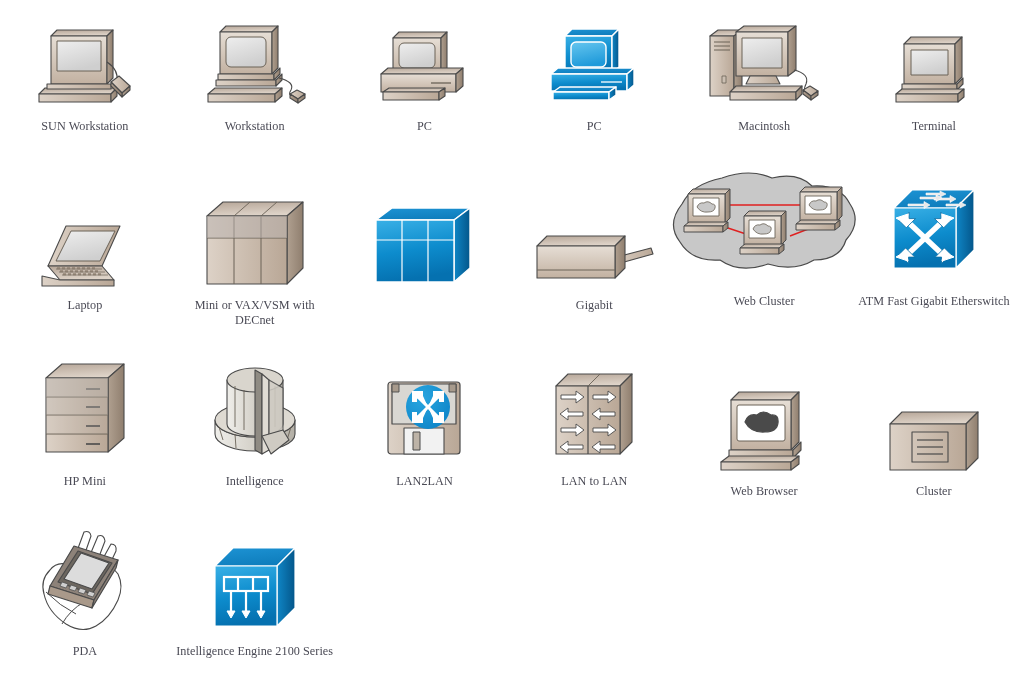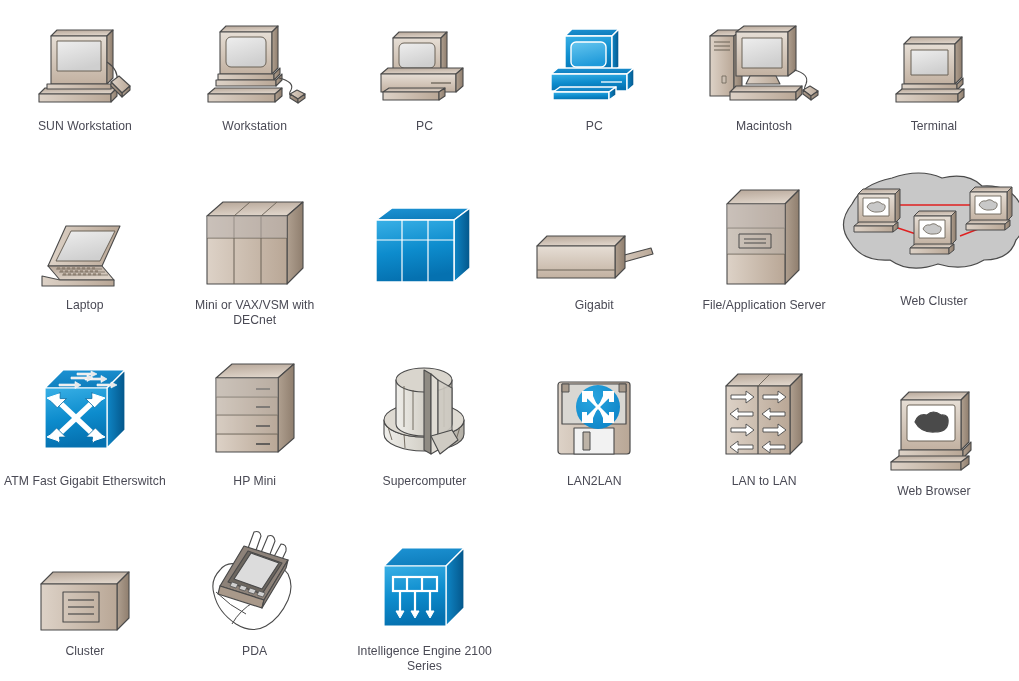--- a/index.html
+++ b/index.html
@@ -38,20 +38,21 @@
     overflow: visible;
   }
   .stencil-label {
     margin-top: 6px;
     font-size: 12.2px;
     color: #4a4a55;
     text-align: center;
     line-height: 15px;
     width: 162px;
     letter-spacing: 0.05px;
+    font-family: Liberation Serif, serif;
   }
 
   
   .r1 .icon-box { height: 86px; padding-top: 24px; }
   .r1 .stencil-label { margin-top: 9px; }
   .r2 .icon-box { height: 96px; padding-top: 24px; }
   .r2 .stencil-label { margin-top: 8px; }
   .r3 .icon-box { height: 100px; padding-top: 8px; }
   .r3 .stencil-label { margin-top: 16px; }
   .r4 .icon-box { height: 104px; padding-top: 22px; }
@@ -391,41 +392,20 @@
           <path d="M82 16 L92 6 L92 38 L82 48 Z" fill="url(#gSideBeige)"></path>
 
           <path d="M4 16 L82 16 L82 48 L4 48 Z" fill="url(#gFaceBeige)"></path>
           <line x1="4" y1="40" x2="82" y2="40" stroke="#6a6257" stroke-width="1"></line>
         </g>
       </svg>
     </div>
     <div class="stencil-label">Gigabit</div>
   </div>
 
-  <div class="stencil-cell r2">
-    <div class="icon-box">
-      <svg width="82" height="104" viewBox="0 0 82 104">
-        <g stroke="#4a4a4a" stroke-width="1.1" stroke-linejoin="round">
-          <path d="M4 18 L18 4 L76 4 L62 18 Z" fill="url(#gTopBeige)"></path>
-          <path d="M62 18 L76 4 L76 84 L62 98 Z" fill="url(#gSideBeige)"></path>
-          <path d="M4 18 L62 18 L62 98 L4 98 Z" fill="url(#gFaceBeige2)"></path>
-          <g stroke="#6a6257" stroke-width="1" fill="none">
-            <line x1="4" y1="42" x2="62" y2="42"></line>
-            <line x1="4" y1="68" x2="62" y2="68"></line>
-          </g>
-          <rect x="4" y="18" width="58" height="24" fill="#b9b3ae" opacity="0.55" stroke="none"></rect>
-          <rect x="4" y="42" width="58" height="26" fill="#b9b3ae" opacity="0.4" stroke="none"></rect>
-          <rect x="16" y="48" width="32" height="14" fill="none" stroke="#4a4a4a" stroke-width="1"></rect>
-          <line x1="21" y1="53" x2="43" y2="53" stroke="#4a4a4a" stroke-width="1"></line>
-          <line x1="21" y1="57" x2="43" y2="57" stroke="#4a4a4a" stroke-width="1"></line>
-        </g>
-      </svg>
-    </div>
-    <div class="stencil-label">File/Application Server</div>
-  </div>
 
 
   <div class="stencil-cell r3">
     <div class="icon-box">
       <svg width="200" height="108" viewBox="0 0 200 108">
 
         <path d="M58 8 Q86 -2 108 8 Q134 2 148 16 Q176 14 186 34 Q198 52 182 70
                  Q176 90 150 90 Q130 102 104 94 Q76 104 56 90 Q28 92 16 72
                  Q2 54 18 34 Q28 14 58 8 Z" fill="#c8c8c8" stroke="#4a4a4a" stroke-width="1.2"></path>
 
@@ -564,21 +544,21 @@
             <line x1="70" y1="28" x2="70" y2="69"></line>
           </g>
 
           <path d="M50 12 L57 16 L57 96 L50 92 Z" fill="#8f8b83"></path>
           <path d="M57 16 L64 22 L64 92 L57 96 Z" fill="#e0dcd4"></path>
           <path d="M64 22 L78 30 L78 78 L64 92 Z" fill="#d2cec6" opacity="0.85"></path>
           <path d="M57 78 L78 72 L84 82 L66 96 Z" fill="#cfcbc3"></path>
         </g>
       </svg>
     </div>
-    <div class="stencil-label">Supercomputer</div>
+    <div class="stencil-label">Intelligence</div>
   </div>
 
   <div class="stencil-cell r3">
     <div class="icon-box">
       <svg width="80" height="82" viewBox="0 0 80 82">
         <g stroke="#4a4a4a" stroke-width="1.2" stroke-linejoin="round">
 
           <rect x="4" y="6" width="72" height="72" rx="3" ry="3" fill="url(#gFaceBeige2)"></rect>
 
           <path d="M8 8 L72 8 L72 48 L8 48 Z" fill="#d9d7d2"></path>

